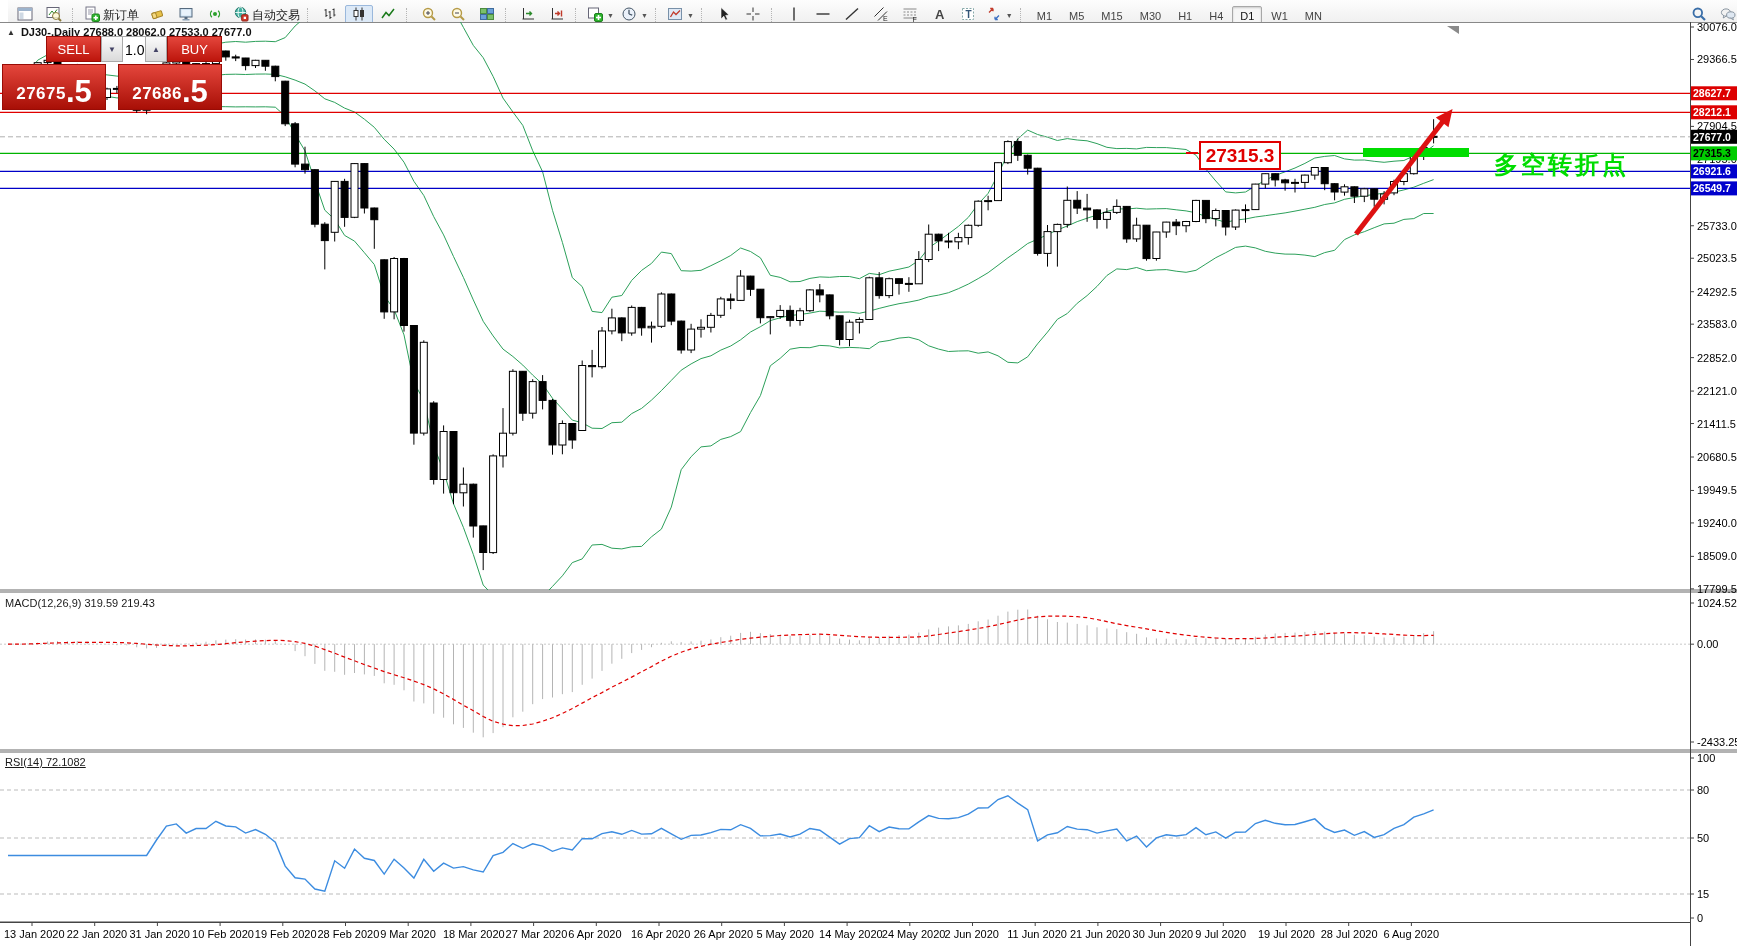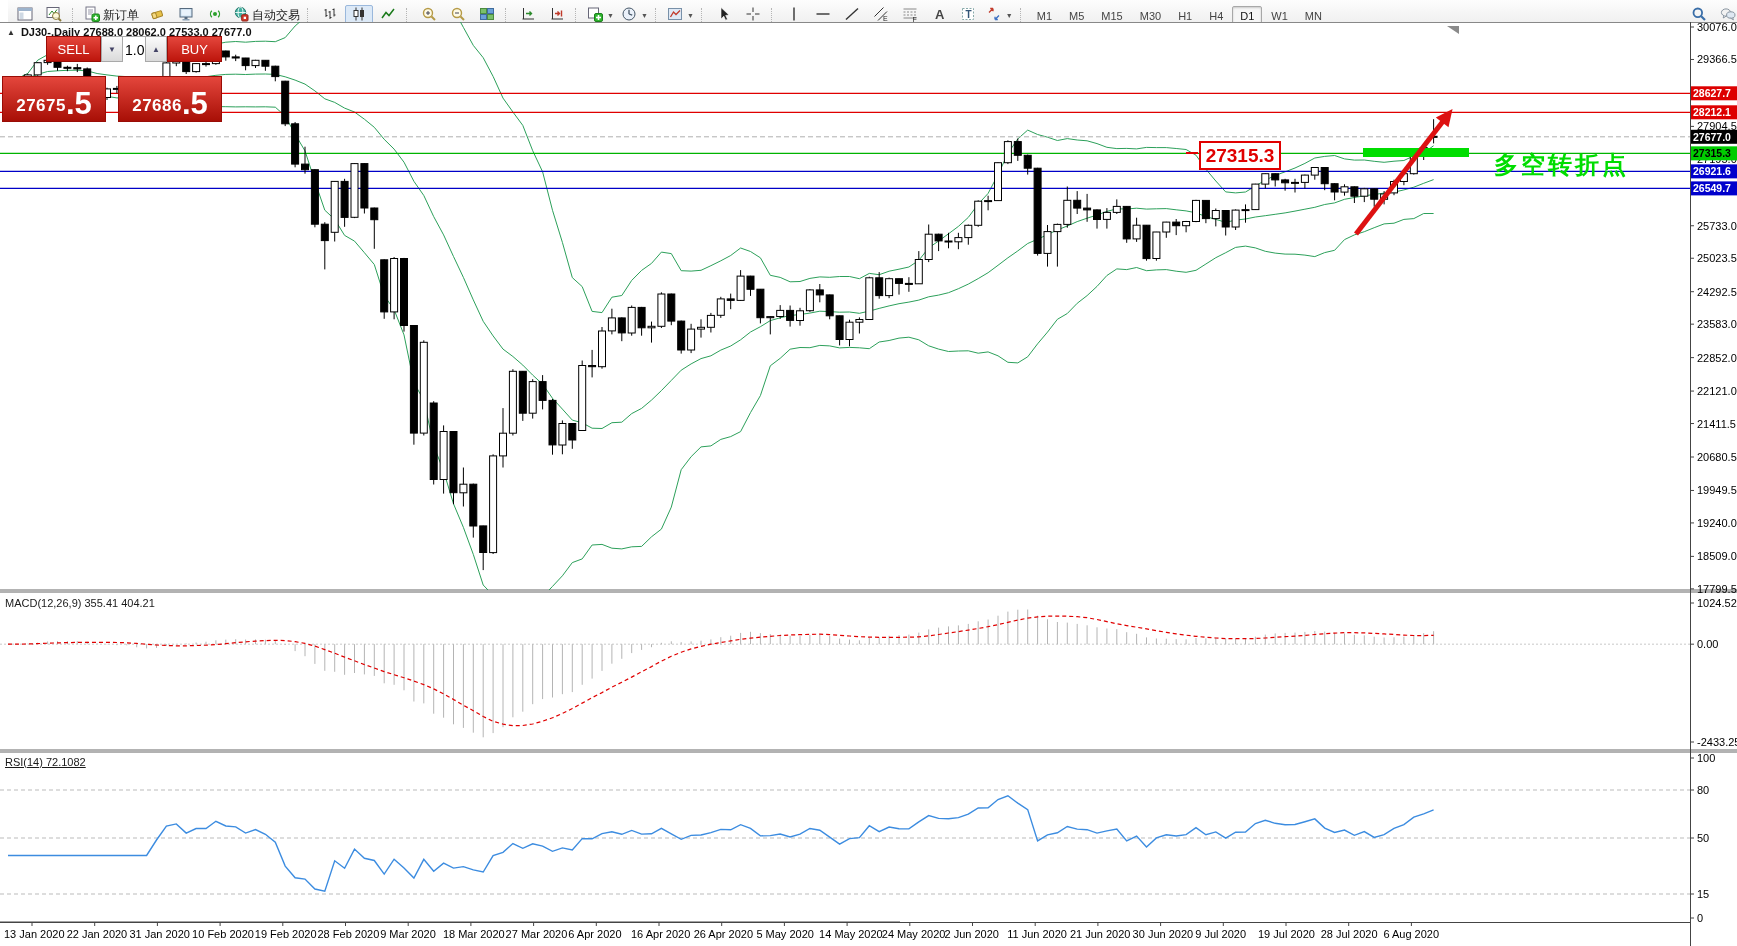--- a/index.html
+++ b/index.html
@@ -28,21 +28,21 @@
   .trade-widget{position:absolute;top:14px;left:2px;width:220px;}
   .tw-row1{display:flex;height:26px;padding-left:44px;}
   .tw-btn{background:linear-gradient(#e4463c,#bd150c);color:#fff;font-size:13px;display:flex;align-items:center;
      justify-content:center;border:1px solid #990c06;box-sizing:border-box;}
   .tw-btn.sell{width:55px;}
   .tw-btn.buy{width:55px;}
   .tw-spin{width:22px;background:linear-gradient(#fbfbfb,#dadada);border:1px solid #a9a9a9;color:#446;
      display:flex;align-items:center;justify-content:center;font-size:8px;box-sizing:border-box;}
   .tw-vol{flex:1;border-top:1px solid #a9a9a9;border-bottom:1px solid #a9a9a9;box-sizing:border-box;background:#fff;}
   .tw-vol input{width:100%;height:100%;border:none;outline:none;text-align:left;font-size:14px;font-family:"Liberation Sans",sans-serif;}
-  .tw-row2{display:flex;gap:12px;margin-top:14px;}
+  .tw-row2{display:flex;gap:12px;margin-top:2px;}
   .tw-price{flex:1;height:46px;background:linear-gradient(#e4463c,#a80f06);border:1px solid #990c06;color:#fff;
      display:flex;align-items:flex-end;justify-content:center;padding-bottom:5px;box-sizing:border-box;}
   .p-main{font-size:17px;font-weight:bold;letter-spacing:.5px;}
   .p-big{font-size:31px;font-weight:bold;line-height:24px;}
   
   .callout{position:absolute;left:1199px;top:119px;width:78px;height:25px;background:#fff;border:2px solid #e00000;
      color:#e00000;font-size:19px;font-weight:bold;display:flex;align-items:center;justify-content:center;}
   .callout-dash{position:absolute;left:1186px;top:130px;width:12px;height:2px;background:#e00000;}
   .cn-note{position:absolute;left:1494px;top:127px;font-size:24px;font-weight:bold;color:#00dd00;letter-spacing:3px;white-space:nowrap;}
 </style>
@@ -926,20 +926,20 @@
           <span class="p-main">27675</span>
           <span class="p-big">.5</span>
         </div>
         <div class="tw-price">
           <span class="p-main">27686</span>
           <span class="p-big">.5</span>
         </div>
       </div>
     </div>
 
-    <div id="macd-label" class="ind-label">MACD(12,26,9) 355.41 404.21</div>
+    <div id="macd-label" class="ind-label">MACD(12,26,9) 319.59 219.43</div>
     <div id="rsi-label" class="ind-label">RSI(14) 72.1082</div>
 
     <div class="callout-dash"></div>
     <div class="callout">27315.3</div>
     <div class="cn-note">多空转折点</div>
   </div>
 </div>
 
 </body></html>

